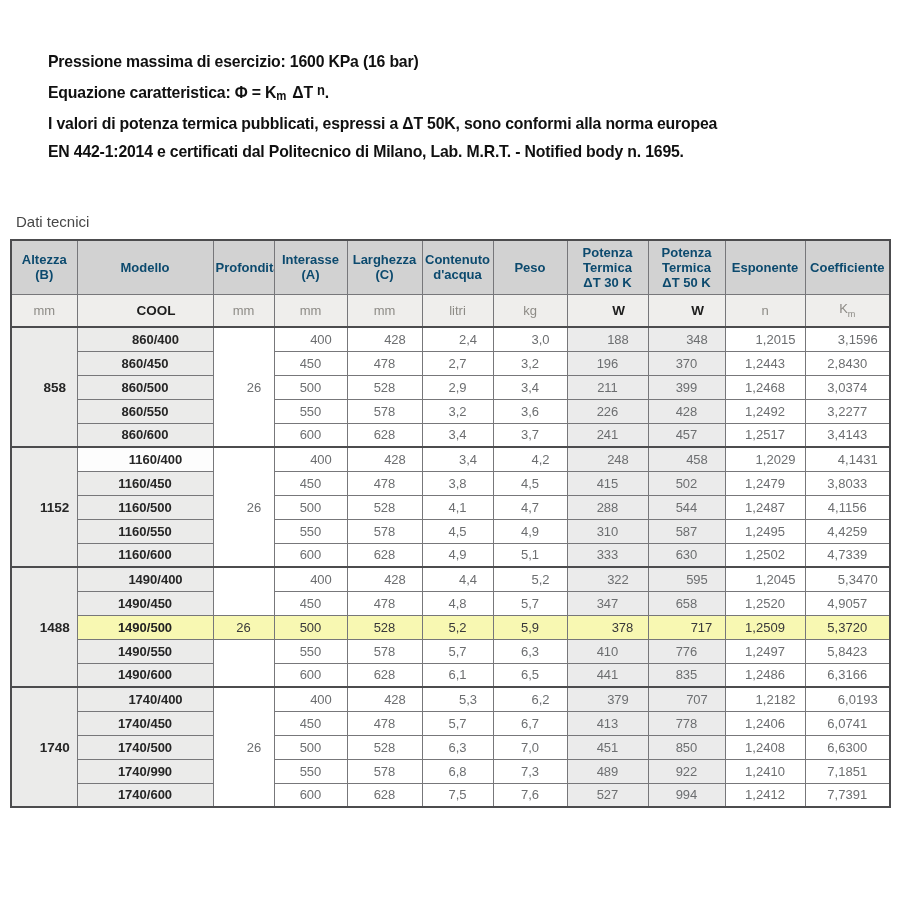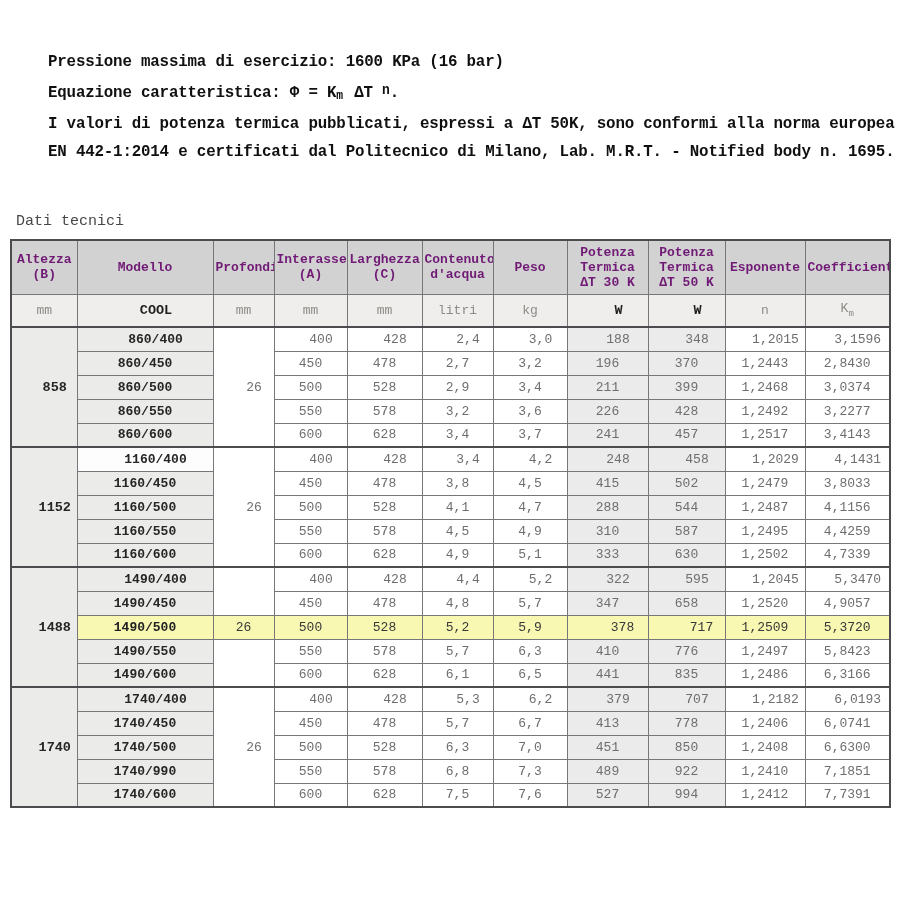--- a/index.html
+++ b/index.html
@@ -10,21 +10,21 @@
     --border-dark:#4c4c4e;
     --border-mid:#77777a;
     --text-dark:#262626;
     --text-gray:#6c6e70;
     --text-unit:#8d8b86;
     --hl-text:#38383a;
   }
   *{box-sizing:border-box;}
   html,body{margin:0;padding:0;background:#ffffff;}
   body{width:900px;height:900px;font-family:"Liberation Sans",sans-serif;}
-  .page{position:relative;width:900px;height:900px;background:#fff;overflow:hidden;font-family:Liberation Mono, monospace;}
+  .page{position:relative;width:900px;height:900px;background:#fff;overflow:hidden;}
 
   .intro{
     position:absolute;left:48px;top:48px;
     font-weight:bold;font-size:17px;line-height:28px;color:#101010;
     letter-spacing:-0.2px;transform:scaleX(0.93);transform-origin:left top;
     white-space:nowrap;
   }
   .eq-sub{font-size:0.72em;vertical-align:-0.22em;}
   .eq-exp{font-size:0.82em;vertical-align:0.18em;}
   .eq-mid{margin-left:2px;}
@@ -38,21 +38,21 @@
     position:absolute;left:10px;top:239px;width:879px;
     border-collapse:collapse;table-layout:fixed;
     border:2px solid var(--border-dark);
   }
   table.tech th, table.tech td{
     border:1px solid var(--border-mid);
     text-align:center;vertical-align:middle;
     padding:0 2px;overflow:hidden;
   }
   tr.hdr th{
-    height:54px;background:var(--header-bg);color:#701a75;
+    height:54px;background:var(--header-bg);color:#0c4a6e;
     font-size:13px;font-weight:bold;line-height:15px;white-space:pre-line;
   }
   tr.units td{
     height:33px;background:var(--unit-row-bg);color:var(--text-unit);
     font-size:13px;border-bottom:2px solid var(--border-dark);
   }
   tr.units td.unit-bold{font-weight:bold;color:#1e1e1e;font-size:13.5px;padding-left:24px;}
   tr.units td sub{font-size:0.7em;}
 
   tbody td{height:24px;font-size:13px;color:var(--text-gray);background:#fff;}

